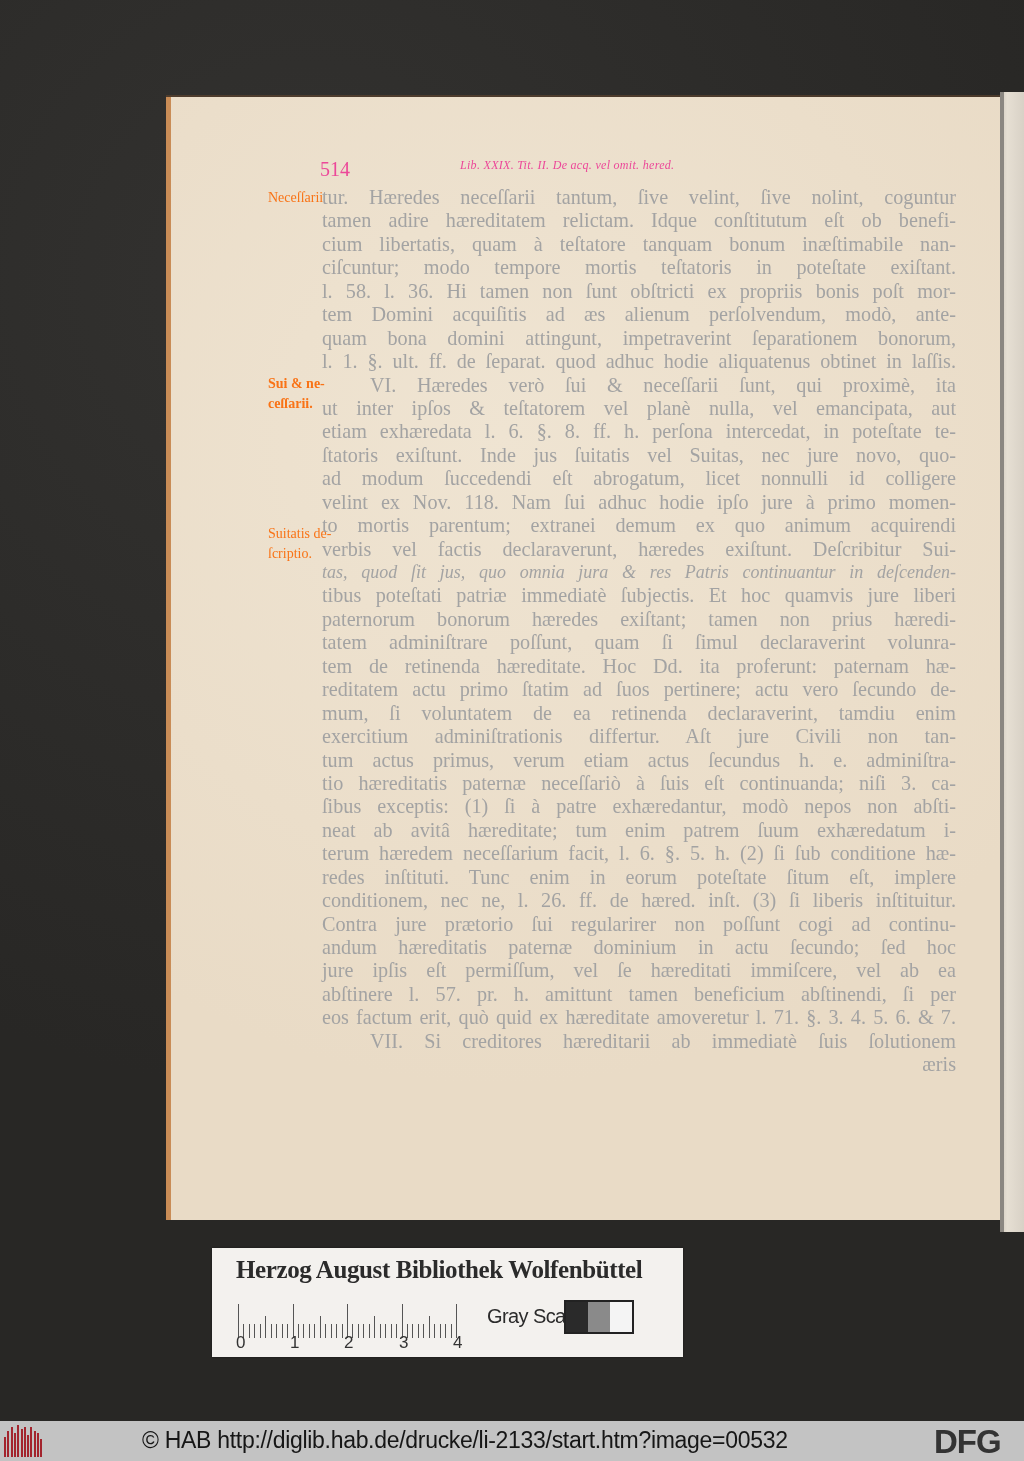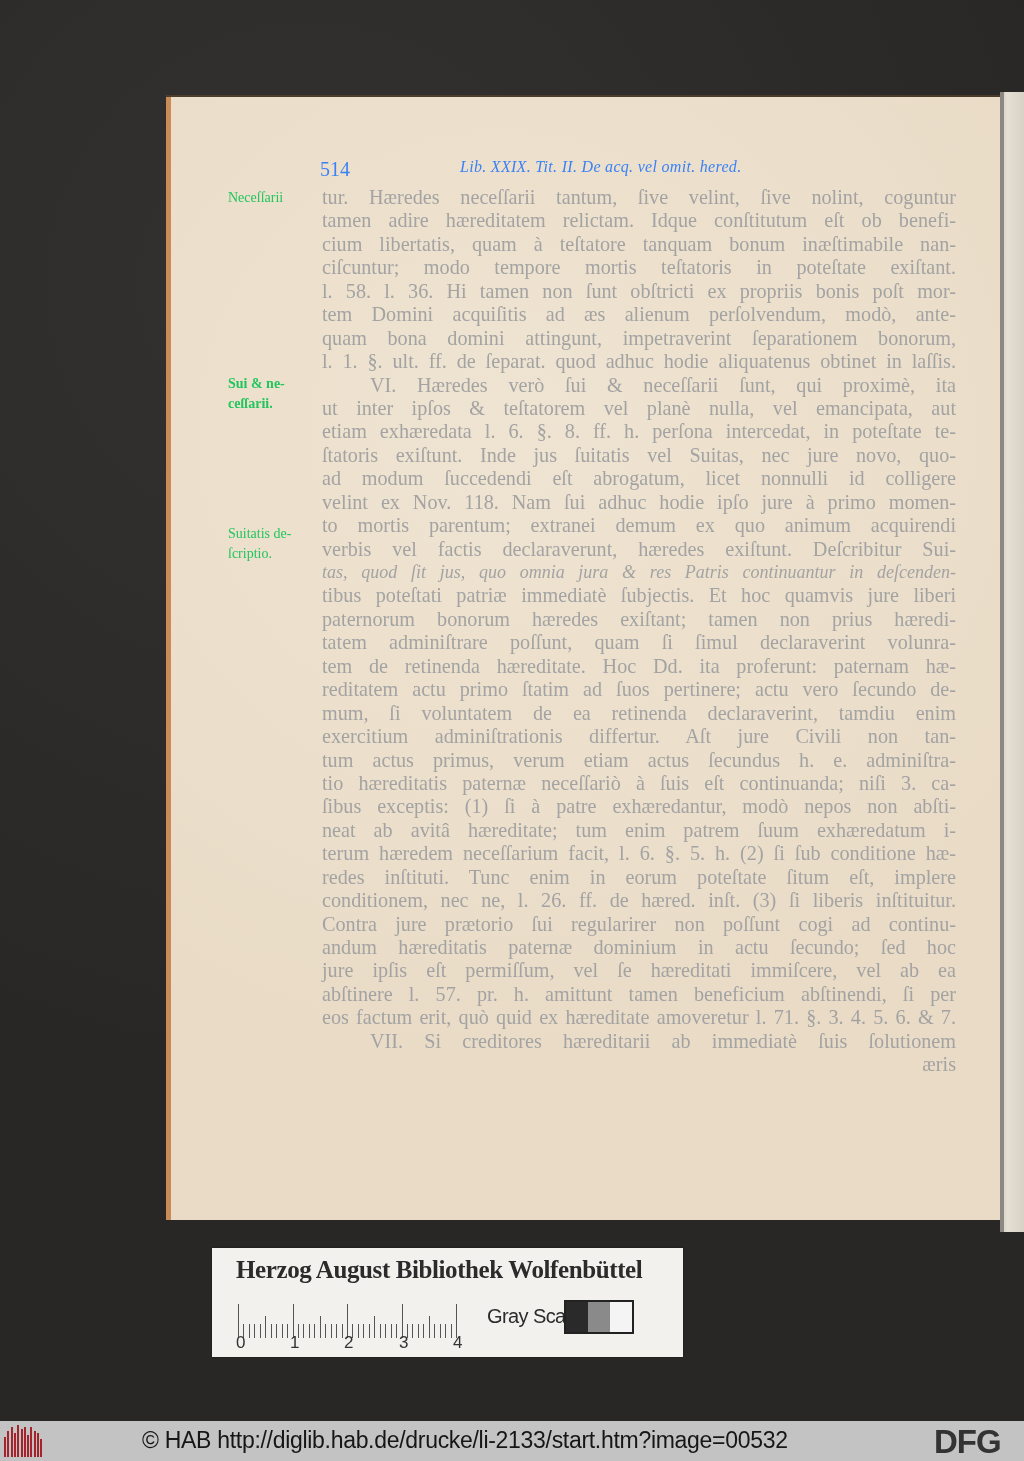--- a/index.html
+++ b/index.html
@@ -5,30 +5,30 @@
   html,body{margin:0;padding:0;}
   body{width:1024px;height:1461px;position:relative;overflow:hidden;background:#2a2927;font-family:"Liberation Serif",serif;}
   .backdrop{position:absolute;left:0;top:0;width:1024px;height:1421px;background:
     radial-gradient(circle at 30% 20%, #333230 0, #282725 60%), #282725;}
   .next-page{position:absolute;left:1000px;top:92px;width:24px;height:1140px;background:linear-gradient(90deg,#cfc8bd 0,#e6dfd3 30%,#d8d1c6 100%);}
   .next-page:before{content:"";position:absolute;left:0;top:0;width:4px;height:100%;background:#8b8781;}
   .page{position:absolute;left:166px;top:97px;width:834px;height:1123px;background:#ecdfcb;
     background-image:radial-gradient(circle at 40% 30%, #efe4d2 0, #e9dbc6 70%);
     border-left:5px solid #c98c56;box-sizing:border-box;}
   .page-top-shadow{position:absolute;left:166px;top:95px;width:834px;height:3px;background:#6b4a2e;opacity:.5;}
-  .header{position:absolute;left:320px;top:158px;width:620px;height:28px;color:#3b82f6;text-decoration:underline;}
+  .header{position:absolute;left:320px;top:158px;width:620px;height:28px;color:#ec4899;text-decoration:underline;}
   .pnum{position:absolute;left:0;top:0;font-size:20px;}
-  .runhead{position:absolute;left:140px;top:0;font-size:16px;font-style:italic;letter-spacing:.3px;}
+  .runhead{position:absolute;left:140px;top:0;font-size:12px;font-style:italic;letter-spacing:.3px;}
   .body-text{position:absolute;left:322px;top:186px;width:634px;color:#a3a3a3;font-size:20.2px;line-height:23.45px;}
   .line{white-space:nowrap;text-align:justify;text-align-last:justify;height:23.45px;overflow:visible;}
   .line.last{text-align-last:right;}
   .line.indent{padding-left:48px;}
   .line.indent2{padding-left:48px;}
   .it{font-style:italic;font-size:17px;}
-  .margin-note{position:absolute;color:#22c55e;font-size:14px;line-height:20px;}
+  .margin-note{position:absolute;color:#f97316;font-size:14px;line-height:20px;margin-left:40px;}
   .card{position:absolute;left:212px;top:1248px;width:471px;height:109px;background:#f3f1ee;box-shadow:0 0 2px rgba(0,0,0,.4);}
   .card-title{position:absolute;left:24px;top:8px;font-family:"Liberation Serif",serif;font-weight:bold;font-size:25px;color:#2b2b2b;letter-spacing:-.4px;white-space:nowrap;}
   .ruler{position:absolute;left:26px;top:54px;width:230px;height:36px;}
   .tick{position:absolute;bottom:0;width:1px;background:#555;}
   .ruler-labels{position:absolute;left:24px;top:85px;width:250px;height:20px;font-family:"Liberation Sans",sans-serif;font-size:17px;color:#333;}
   .ruler-labels span{position:absolute;top:0;}
   .gray-label{position:absolute;left:275px;top:57px;font-family:"Liberation Sans",sans-serif;font-size:20px;color:#2b2b2b;letter-spacing:-.6px;}
   .gray-swatches{position:absolute;left:352px;top:52px;width:70px;height:34px;border:2px solid #222;display:flex;box-sizing:border-box;}
   .gray-swatches div{flex:1;}
   .footer{position:absolute;left:0;top:1421px;width:1024px;height:56px;background:#c3c3c3;}

